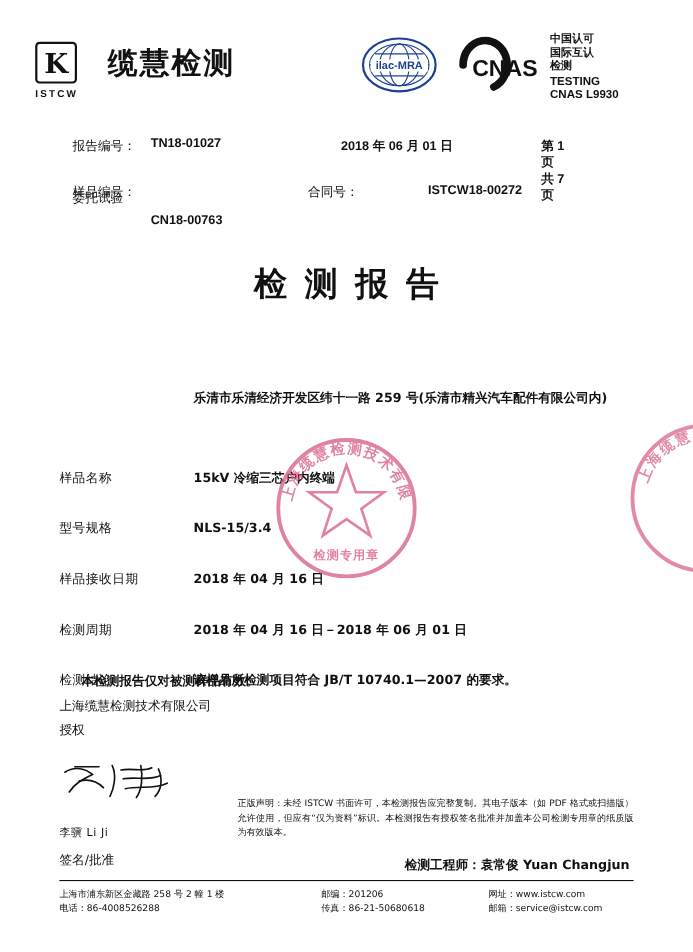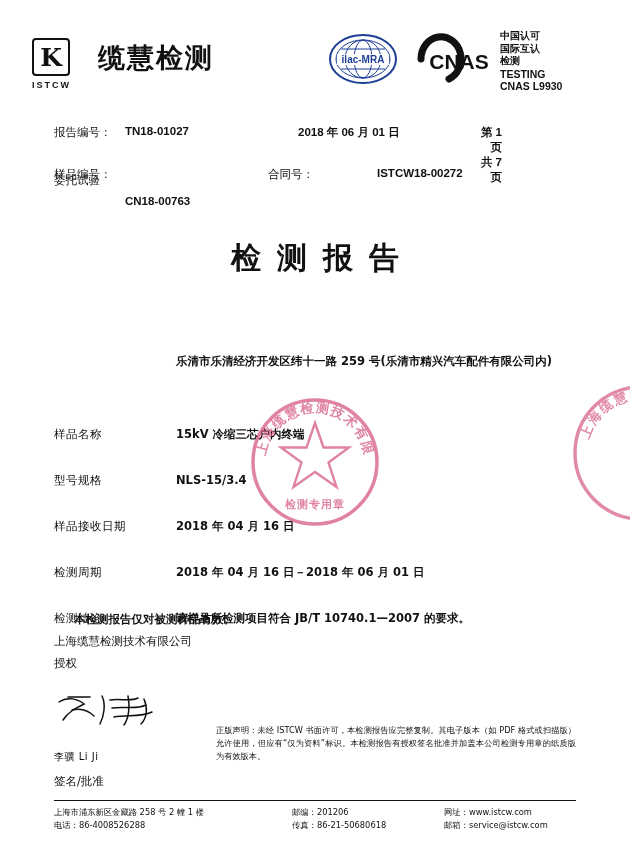--- a/index.html
+++ b/index.html
@@ -104,40 +104,39 @@
     font-family: "DejaVu Sans", sans-serif;
   }
   .accred-text .en {
     font-family: "Liberation Sans", sans-serif;
     font-size: 10.5px;
   }
 
   
   .meta {
     position: absolute;
-    left: 0;
+    left: 12px;
     top: 125px;
     width: 502px;
     font-size: 11.5px;
   }
   .meta-row {
     position: relative;
     height: 21px;
   }
   .meta .lbl {
     position: absolute;
     font-family: "DejaVu Sans", sans-serif;
     color: #111;
   }
   .meta .val {
     position: absolute;
     font-family: "Liberation Sans", sans-serif;
     color: #111;
     font-weight: bold;
-    text-align: right;
   }
   .mixed {
     font-family: "DejaVu Sans", sans-serif;
     font-weight: bold;
   }
 
   .report-no-lbl { left: 54px; top: 0; }
   .report-no-val { left: 125px; top: 0; }
   .date-val      { left: 298px; top: 0; }
   .page-val      { left: 480px; top: 0; }
@@ -431,20 +430,23 @@
         <path d="M58 18 C 70 16, 82 20, 92 15"></path>
         <path d="M60 27 C 72 24, 86 28, 98 22"></path>
         <path d="M74 6 C 76 16, 75 28, 70 35"></path>
         <path d="M90 9 C 94 18, 93 28, 87 34"></path>
       </g>
     </svg>
     <div class="sig-name">李骥  Li Ji</div>
     <div class="sig-role">签名/批准</div>
   </div>
 
+  <div class="engineer">
+    <span>检测工程师：</span><span>袁常俊  Yuan Changjun</span>
+  </div>
 
   <div class="footer-rule"></div>
   <div class="footer">
     <div class="footer-col fc1">
       <div>上海市浦东新区金藏路 258 号 2 幢 1 楼</div>
       <div>电话：86-4008526288</div>
     </div>
     <div class="footer-col fc2">
       <div>邮编：201206</div>
       <div>传真：86-21-50680618</div>

